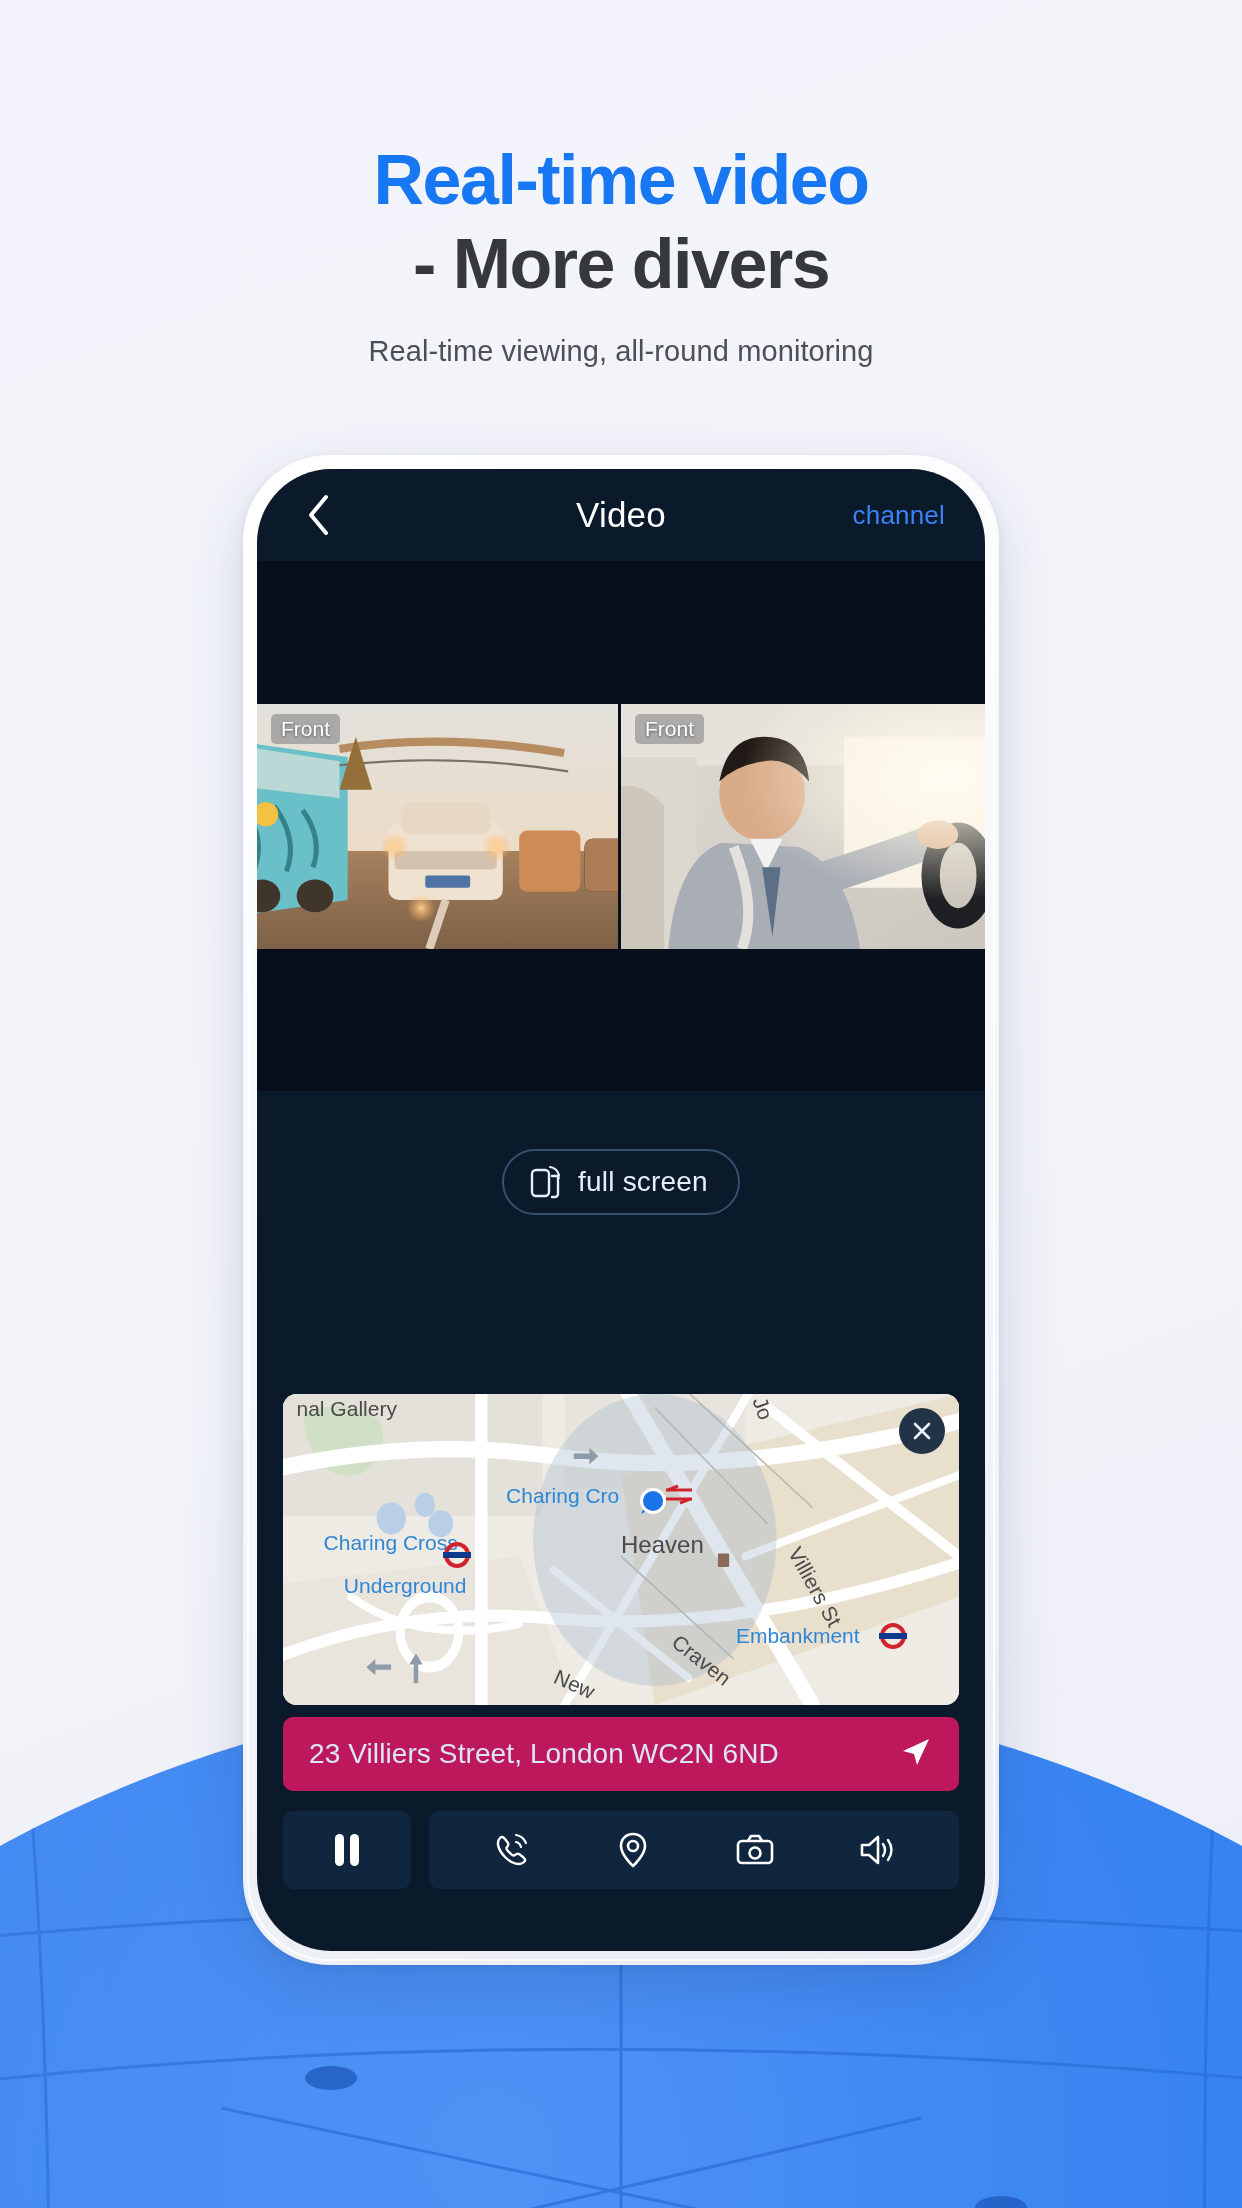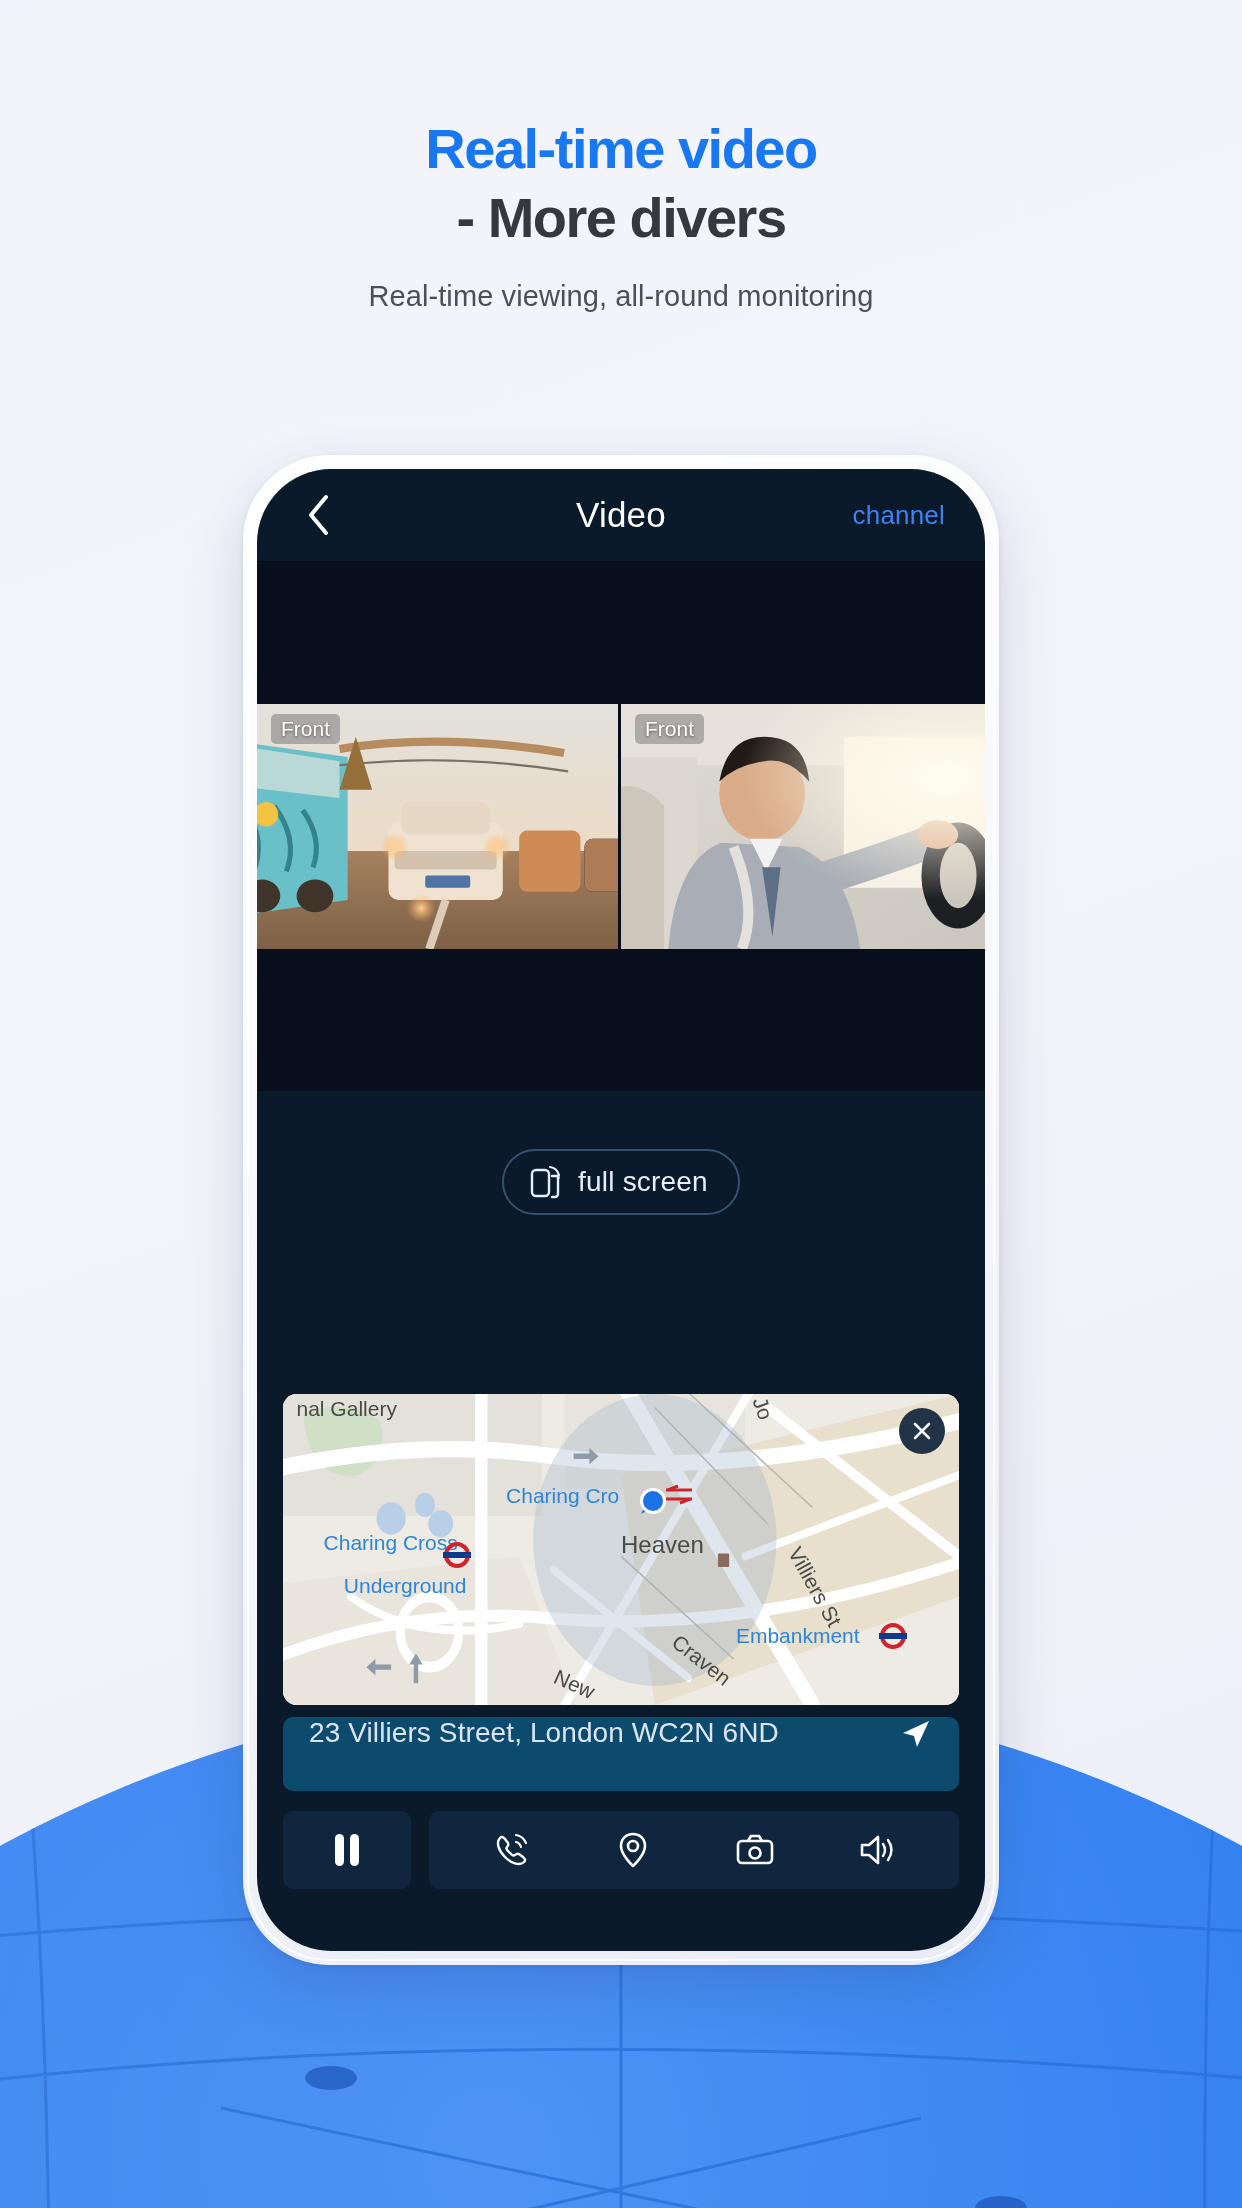--- a/index.html
+++ b/index.html
@@ -32,22 +32,23 @@
     position: absolute; inset: 0; border-radius: 50%;
     background: linear-gradient(95deg, rgba(255,255,255,.10) 0%, rgba(255,255,255,0) 40%);
   }
 
   
   .headline {
     position: absolute; top: 118px; left: 0; right: 0;
     text-align: center;
   }
   .headline h1 {
-    font-size: 56px; line-height: 1.09; font-weight: 700;
+    font-size: 70px; line-height: 1.09; font-weight: 700;
     letter-spacing: -1.5px;
+    margin-top: 24px;
   }
   .hl-blue { color: #1877f2; display: block; }
   .hl-dark { color: #35383d; display: block; margin-top: 8px; }
   .subtitle {
     margin-top: 32px;
     font-size: 29px; color: #4b4f57; font-weight: 400;
     letter-spacing: .1px;
   }
 
   
@@ -146,22 +147,22 @@
     position: absolute; font-size: 21px; white-space: nowrap;
     font-family: "Liberation Sans", sans-serif;
   }
   .lbl-blue { color: #2f86d6; }
   .lbl-grey { color: #4a4a48; }
 
   
   .addr {
     position: absolute; left: 26px; right: 26px; bottom: 160px;
     height: 74px; border-radius: 10px;
-    background: #0c4a6e;
-    display: flex; padding: 0 26px;
+    background: #be185d;
+    display: flex; align-items: center; padding: 0 26px;
   }
   .addr-text { color: #dbe6f2; font-size: 28px; letter-spacing: .1px; }
   .addr-nav { margin-left: auto; }
 
   
   .botbar {
     position: absolute; left: 26px; right: 26px; bottom: 62px;
     height: 78px; display: flex; align-items: center; gap: 18px;
   }
   .pill {

